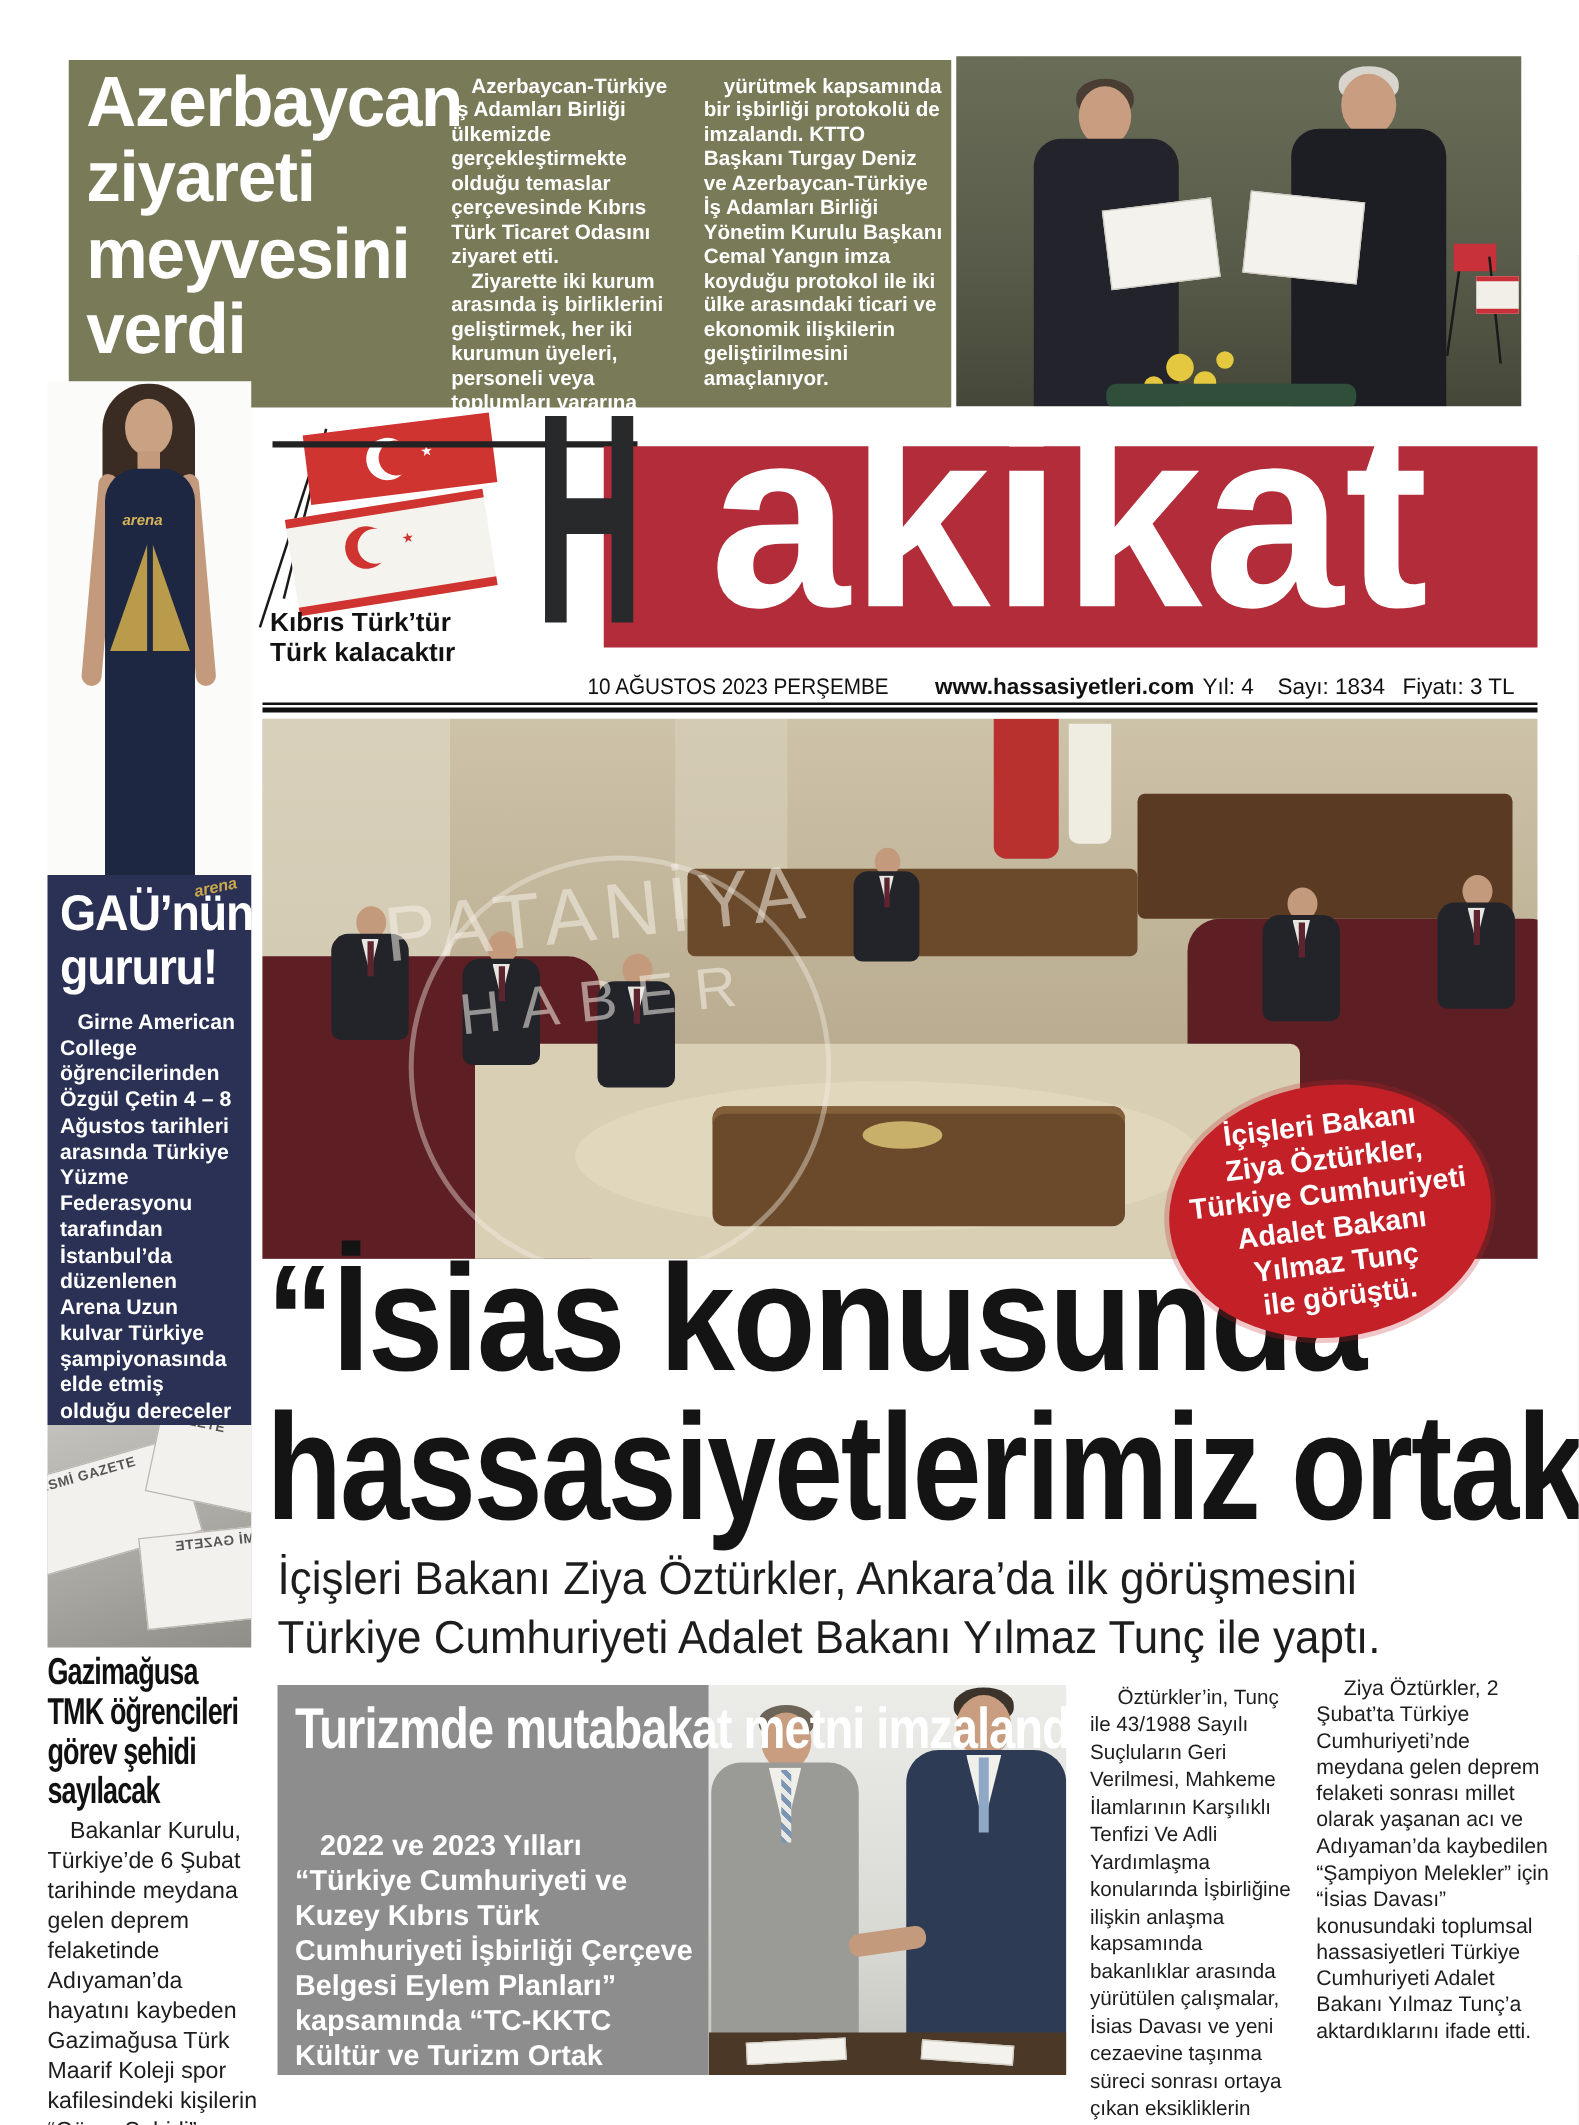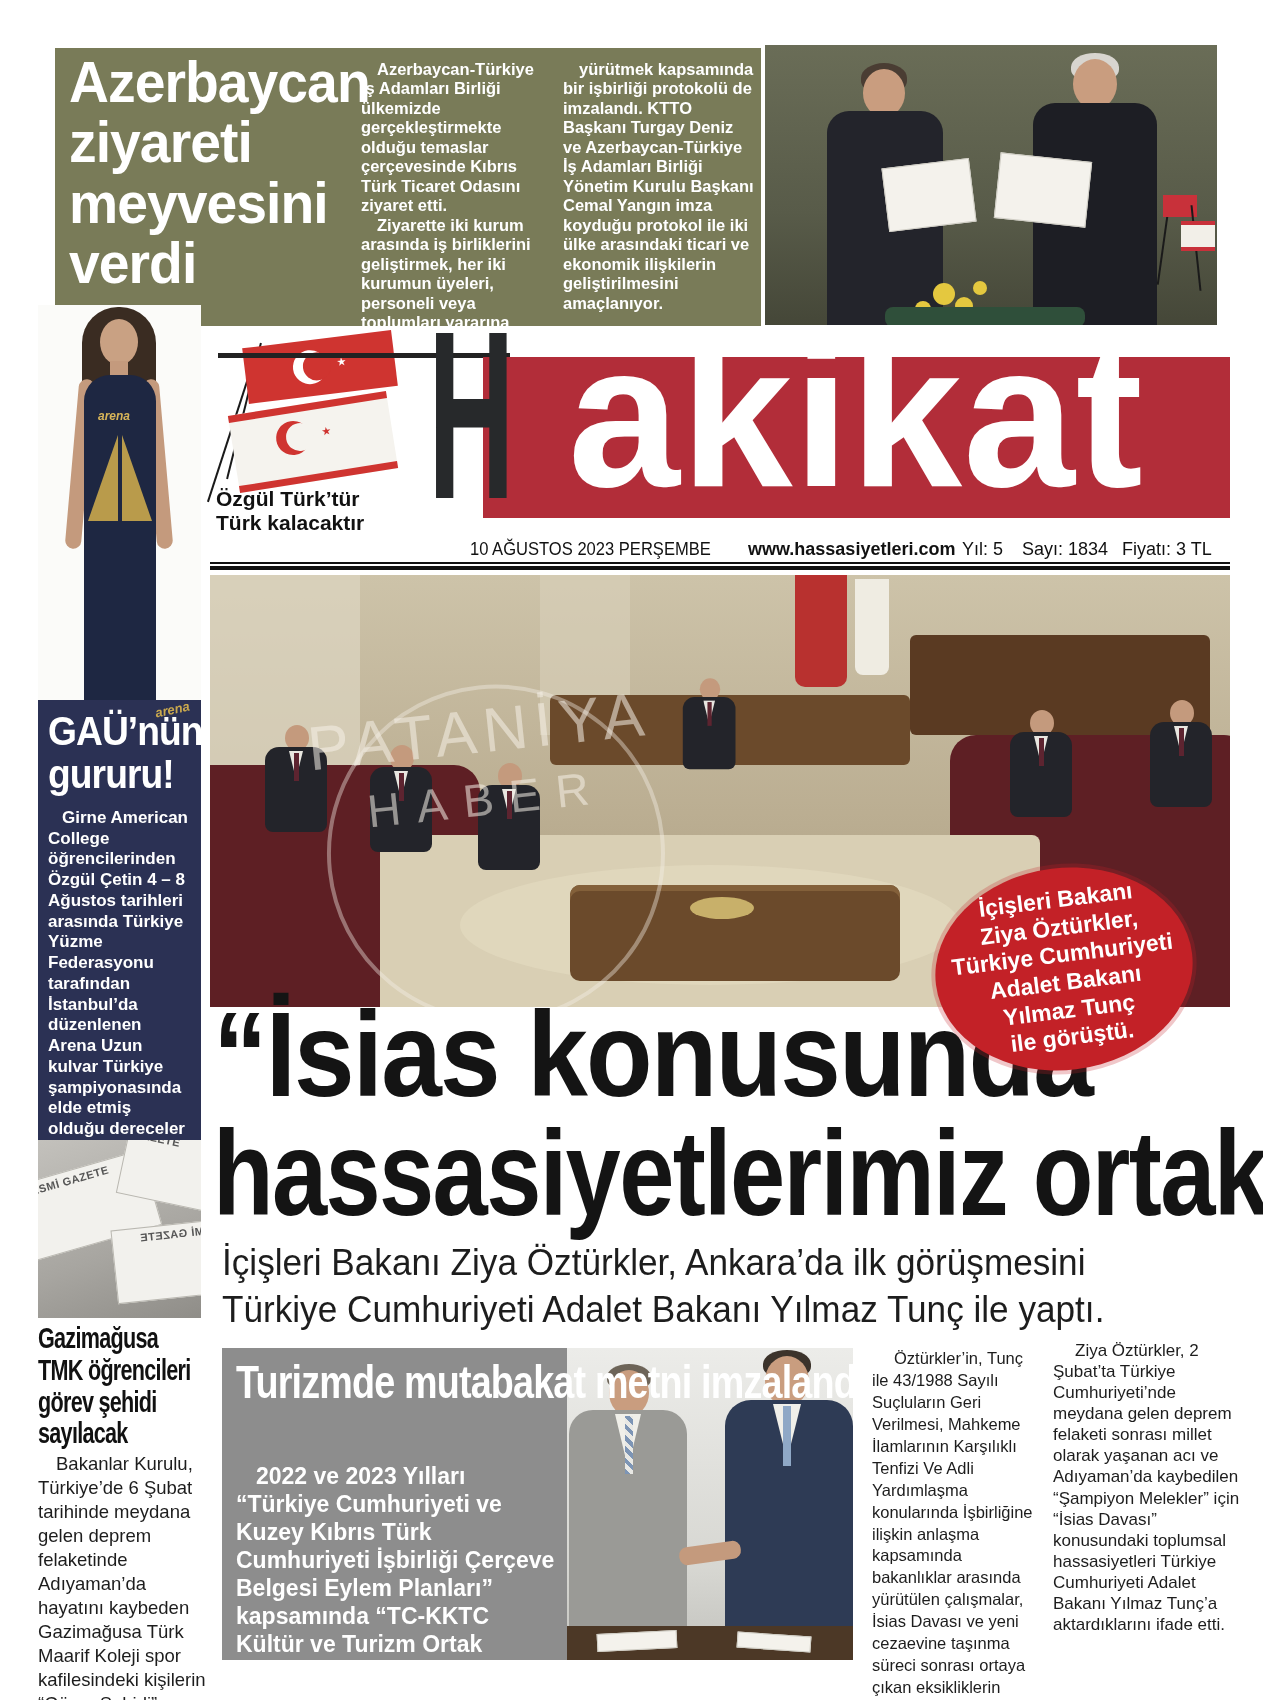--- a/index.html
+++ b/index.html
@@ -163,30 +163,30 @@
       <div class="crescent" style="left:48px;top:10px;width:34px;height:34px;background:#fff;"></div>
       <div class="crescent" style="left:58px;top:13px;width:28px;height:28px;background:#cf3430;"></div>
       <div class="star" style="left:92px;top:20px;color:#fff;">★</div>
     </div>
     <div class="flagface" style="left:18px;top:68px;width:160px;height:64px;background:#f5f3ee;transform:rotate(-9deg);border-top:7px solid #cf3430;border-bottom:7px solid #cf3430;">
       <div class="crescent" style="left:44px;top:8px;width:34px;height:34px;background:#cf3430;"></div>
       <div class="crescent" style="left:54px;top:11px;width:28px;height:28px;background:#f5f3ee;"></div>
       <div class="star" style="left:90px;top:18px;color:#cf3430;">★</div>
     </div>
   </div>
-  <div id="slogan" class="abs pre">Özgül Türk’tür
+  <div id="slogan" class="abs pre">Kıbrıs Türk’tür
 Türk kalacaktır</div>
   <div id="mast-rule" class="abs"></div>
   <div id="logo-red" class="abs"></div>
   <div id="logo-h" class="abs">H</div>
   <div id="logo-rest" class="abs">akikat</div>
   <div id="info-line" class="abs">
     <span id="info-date">10 AĞUSTOS 2023 PERŞEMBE</span>
     <span id="info-site">www.hassasiyetleri.com</span>
-    <span id="info-year">Yıl: 5</span>
+    <span id="info-year">Yıl: 4</span>
     <span id="info-issue">Sayı: 1834</span>
     <span id="info-price">Fiyatı: 3 TL</span>
   </div>
   <div id="rule-thin" class="abs"></div>
   <div id="rule-thick" class="abs"></div>
 
   <div id="swimmer" class="abs">
     <div style="position:absolute;left:44px;top:2px;width:74px;height:120px;border-radius:36px 36px 20px 20px;background:#3a2c22;"></div>
     <div style="position:absolute;left:62px;top:14px;width:38px;height:46px;border-radius:50%;background:#c9a183;"></div>
     <div style="position:absolute;left:72px;top:56px;width:18px;height:16px;background:#c49a7d;"></div>

